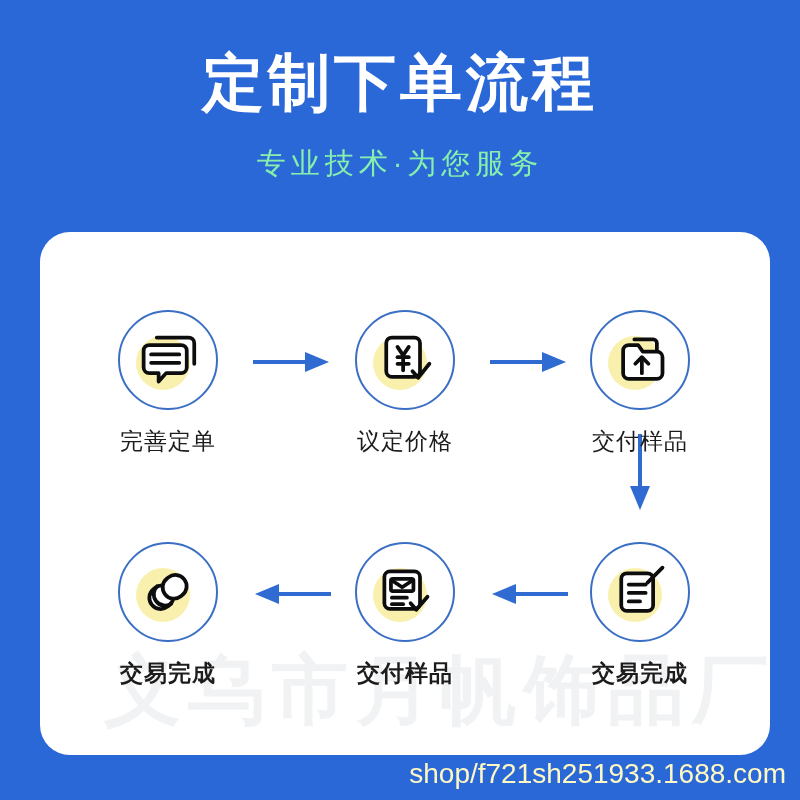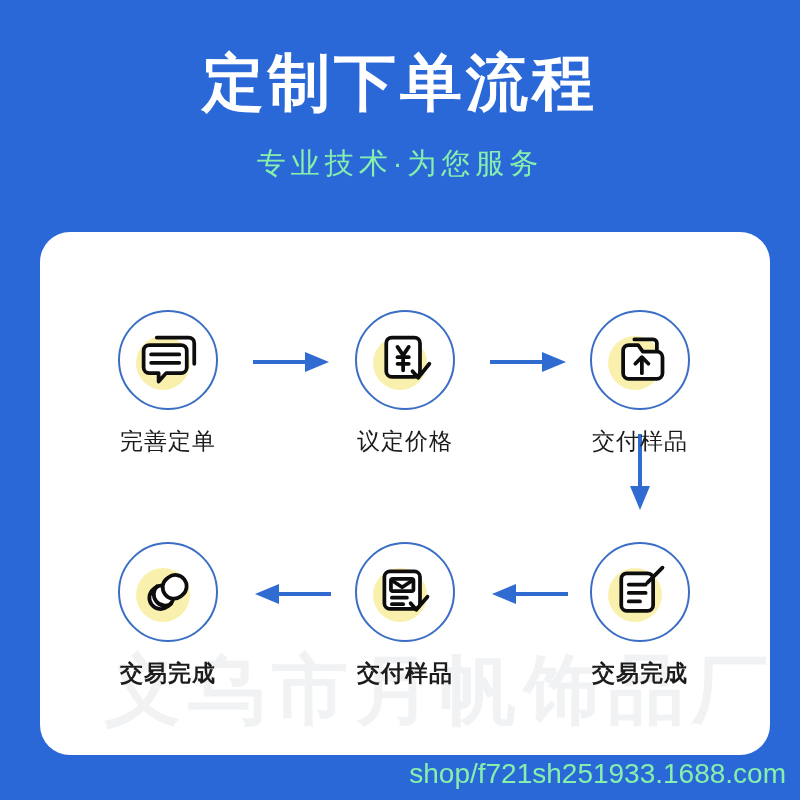--- a/index.html
+++ b/index.html
@@ -149,21 +149,21 @@
   .a3 { left: 588px; top: 202px; }   
   .a4 { left: 452px; top: 350px; }   
   .a5 { left: 215px; top: 350px; }   
 
   
   .site-url {
     position: absolute;
     right: 14px;
     bottom: 10px;
     font-size: 28px;
-    color: #86efac;
+    color: #fef9c3;
     letter-spacing: 0px;
     z-index: 8;
     white-space: nowrap;
   }
 </style>
 </head>
 <body>
 
 <div class="header">
   <div class="page-title">定制下单流程</div>

